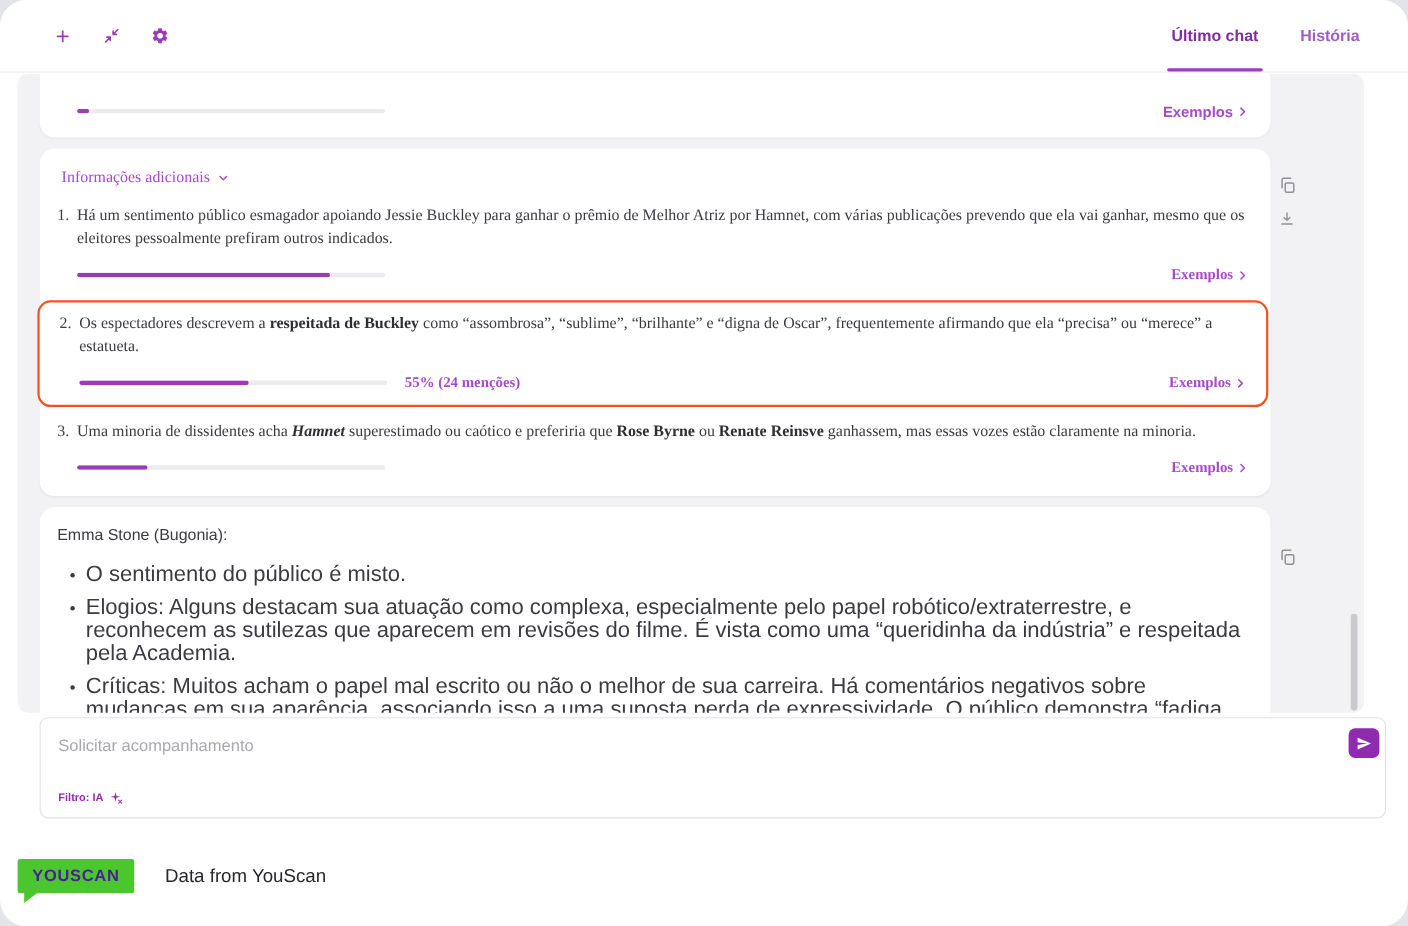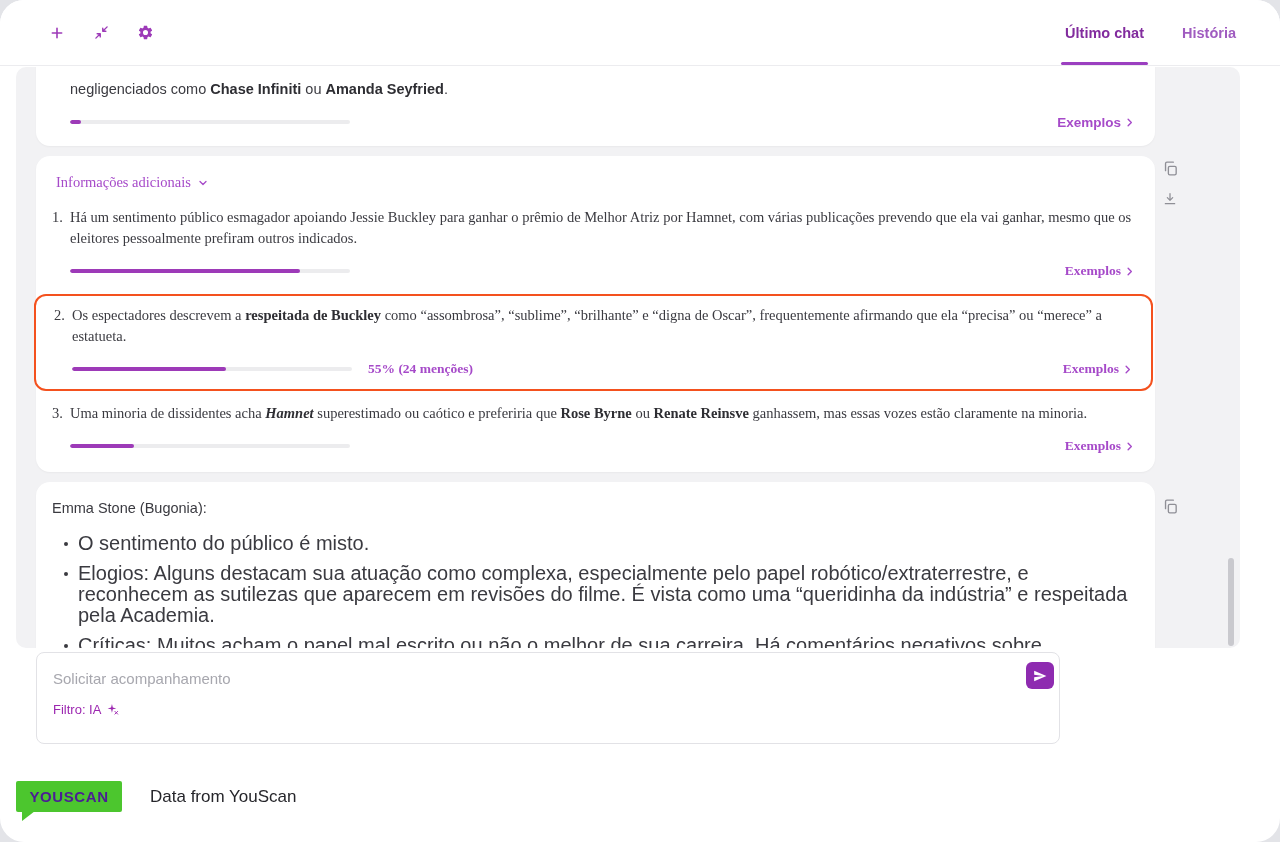--- a/index.html
+++ b/index.html
@@ -42,24 +42,24 @@
 
   .emma-title { font-size:14.5px; line-height:21px; color:#3a3a40; margin-bottom:14px; }
   .bullet { display:flex; margin:0 0 9px 12px; }
   .bullet .dot { flex:none; width:4px; height:4px; border-radius:50%; background:#3a3a40; margin:9px 10px 0 0; }
   .bullet .b-text { flex:1; font-size:20px; line-height:21px; color:#3a3a40; }
 
   .gutter-btn { position:absolute; width:18px; height:18px; cursor:pointer; }
   .scroll-thumb { position:absolute; right:6px; top:491px; width:6px; height:88px; background:#c9c9ce; border-radius:3px; cursor:pointer; }
 
   
-  .composer { position:absolute; left:36px; top:652px; width:1024px; height:92px; background:#fff; border:1px solid #e2e2e6; border-radius:8px; }
+  .composer { position:absolute; left:36px; top:652px; width:1224px; height:92px; background:#fff; border:1px solid #e2e2e6; border-radius:8px; }
   .composer textarea { position:absolute; top:0; left:0; width:1150px; height:52px; border:none; outline:none; resize:none; padding:17px 16px 0; font-family:"Liberation Sans","DejaVu Sans",sans-serif; font-size:15px; color:#3a3a40; background:transparent; }
   .composer textarea::placeholder { color:#a7a7ae; }
-  .filter-chip { position:absolute; left:16px; bottom:26px; display:flex; align-items:center; gap:5px; font-size:13px; font-weight:400; color:#9c27b0; cursor:pointer; }
+  .filter-chip { position:absolute; left:16px; bottom:11px; display:flex; align-items:center; gap:5px; font-size:10px; font-weight:700; color:#9c27b0; cursor:pointer; }
   .send-btn { position:absolute; top:9px; right:5px; width:28px; height:27px; background:#8e2bb0; border-radius:6px; display:flex; align-items:center; justify-content:center; cursor:pointer; }
 
   
   .footer { position:absolute; left:16px; top:781px; display:flex; align-items:center; }
   .ys-badge { position:relative; width:106px; height:31px; background:#4cc62e; border-radius:2px; display:flex; align-items:center; justify-content:center; }
   .ys-badge span { color:#4c1d95; font-size:15px; font-weight:800; letter-spacing:0.6px; }
   .ys-badge::after { content:""; position:absolute; left:6px; bottom:-9px; width:0; height:0; border-top:10px solid #4cc62e; border-right:13px solid transparent; }
   .footer-caption { margin-left:28px; font-size:17px; font-weight:500; color:#26262b; }
 
   svg { display:block; }
@@ -100,21 +100,20 @@
       </div>
       <div class="tab">
         <span>História</span>
       </div>
     </div>
   </div>
 
   <div class="chat-area">
 
     <div class="card card-top">
-      <div class="msg-text"><span>negligenciados como </span><b>Chase Infiniti</b><span> ou </span><b>Amanda Seyfried</b><span>.</span></div>
       <div class="bar-row">
         <div class="progress-track">
             <div class="progress-fill" style="width: 4%;"></div>
           </div>
         <div class="examples-link">
           <span>Exemplos</span>
           <span>
               <svg width="11" height="11" viewBox="0 0 24 24" fill="none" stroke="#a64ac9" stroke-width="3" stroke-linecap="round" stroke-linejoin="round">
                 <path d="M9 5l7 7-7 7"></path>
               </svg>

